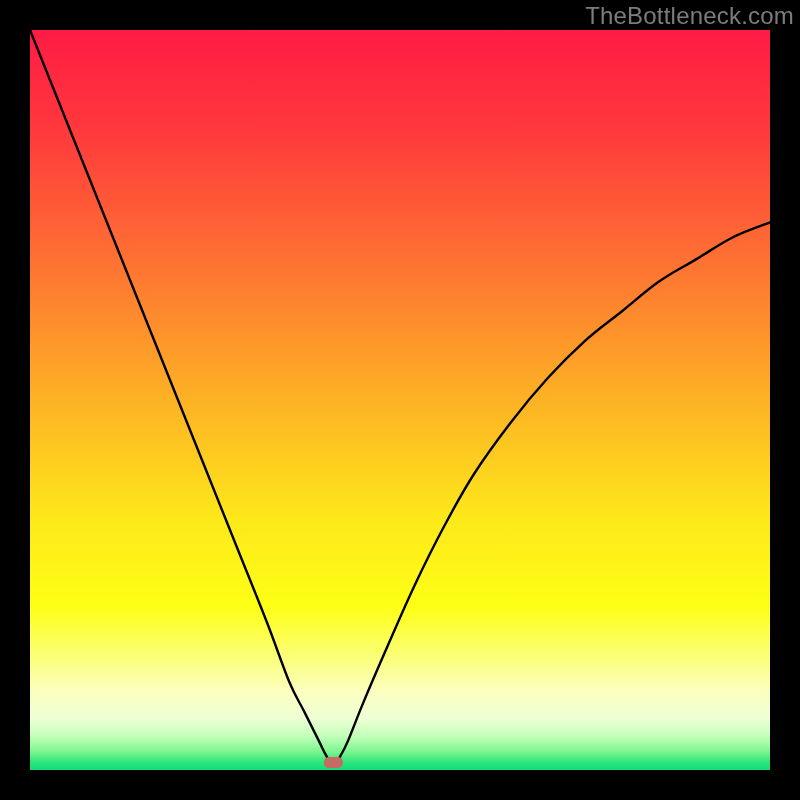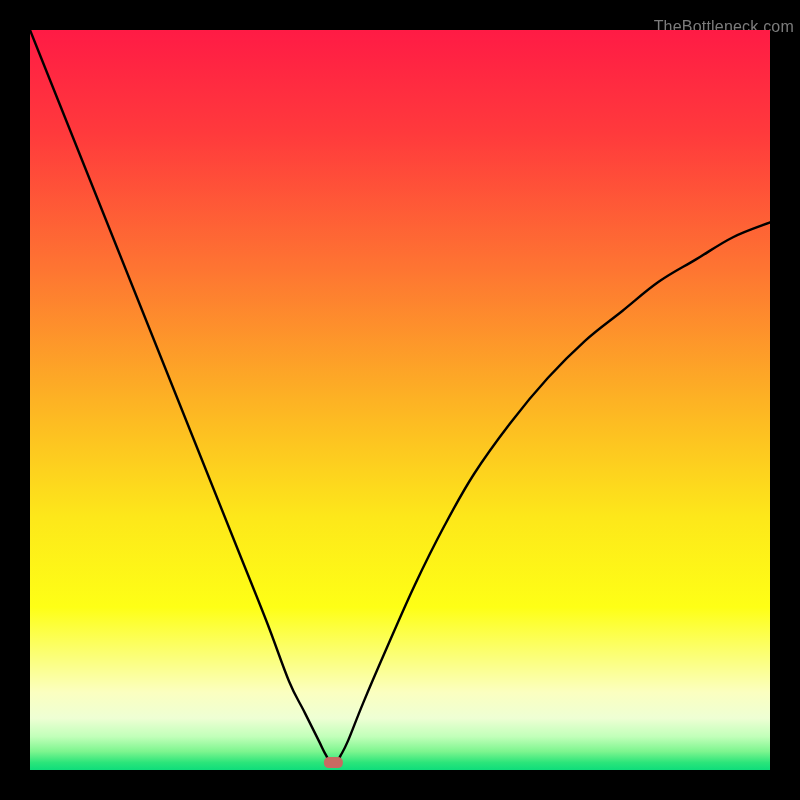--- a/index.html
+++ b/index.html
@@ -27,23 +27,23 @@
     height: 740px;
   }
   .plot-area svg {
     display: block;
     width: 740px;
     height: 740px;
   }
   .watermark {
     position: absolute;
     right: 6px;
-    top: 18px;
+    top: 2px;
     color: #7c7c7c;
-    font-size: 16px;
+    font-size: 24px;
     letter-spacing: 0.2px;
     font-weight: 400;
     user-select: none;
   }
 </style>
 </head>
 <body>
 
 <div class="frame">
 

